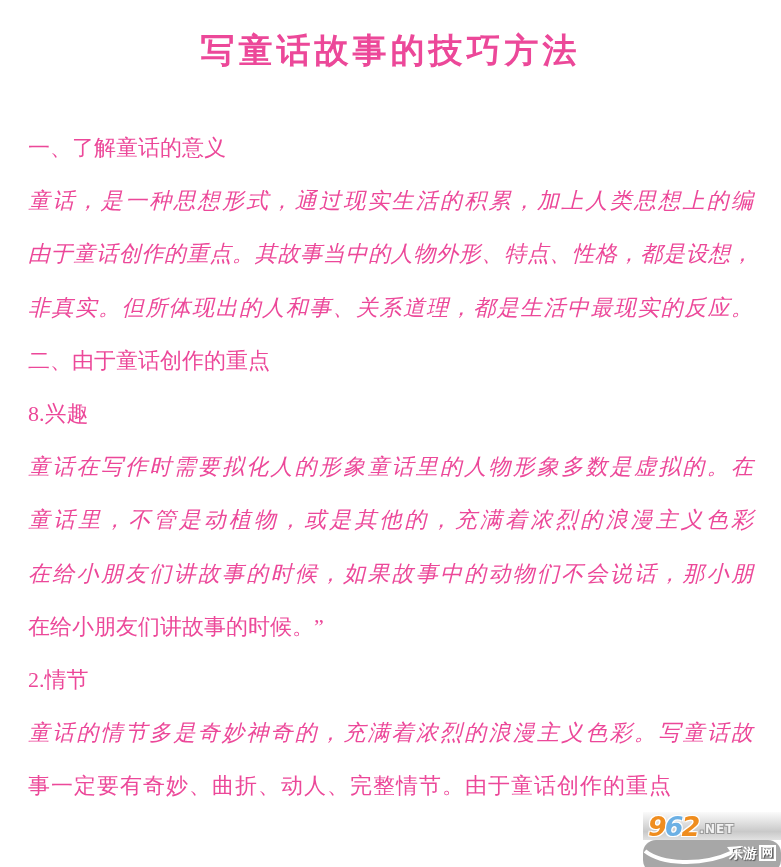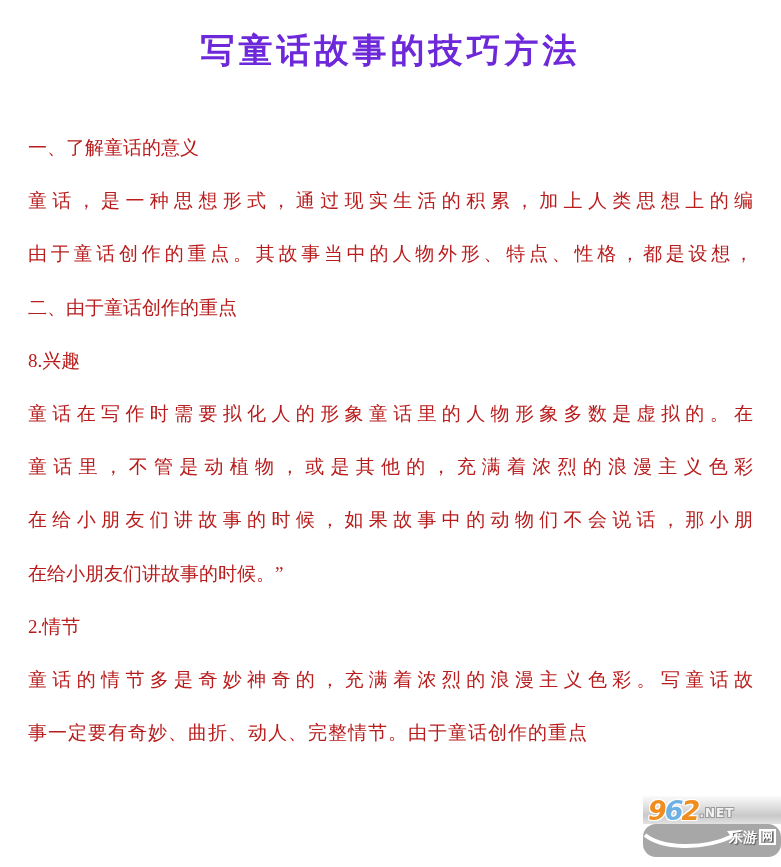--- a/index.html
+++ b/index.html
@@ -16,45 +16,46 @@
     font-family: "Liberation Serif", "DejaVu Serif", serif;
     color: #000000;
   }
   .title {
     margin: 28px 0 0 0;
     line-height: 46px;
     font-size: 34px;
     font-weight: bold;
     text-align: center;
     letter-spacing: 4px;
-    color: #6d28d9;
+    color: #ec4899;
   }
   .body {
     margin: 47px 28px 0 28px;
   }
   .line {
     height: 53.2px;
     line-height: 53.2px;
-    font-size: 19px;
+    font-size: 22px;
     white-space: nowrap;
-    color: #b91c1c;
+    color: #ec4899;
   }
   .line.justify {
     white-space: normal;
     text-align: justify;
     text-align-last: justify;
+    font-style: italic;
   }
   .line.tail {
     letter-spacing: 1px;
   }
   
   .watermark {
     position: absolute;
     right: 0;
-    bottom: 16px;
+    bottom: 0;
     width: 138px;
     height: 55px;
   }
   .wm-top {
     height: 28px;
     background: linear-gradient(180deg, #fbfbfb 0%, #c9c9c9 70%, #e2e2e2 100%);
     display: flex;
     align-items: center;
     padding-left: 5px;
     box-sizing: border-box;
@@ -119,20 +120,21 @@
 <body>
 
 <div class="page">
 
   <h1 class="title">写童话故事的技巧方法</h1>
 
   <div class="body">
     <div class="line">一、了解童话的意义</div>
     <div class="line justify">童话，是一种思想形式，通过现实生活的积累，加上人类思想上的编</div>
     <div class="line justify">由于童话创作的重点。其故事当中的人物外形、特点、性格，都是设想，</div>
+    <div class="line justify">非真实。但所体现出的人和事、关系道理，都是生活中最现实的反应。</div>
     <div class="line">二、由于童话创作的重点</div>
     <div class="line">8.兴趣</div>
     <div class="line justify">童话在写作时需要拟化人的形象童话里的人物形象多数是虚拟的。在</div>
     <div class="line justify">童话里，不管是动植物，或是其他的，充满着浓烈的浪漫主义色彩</div>
     <div class="line justify">在给小朋友们讲故事的时候，如果故事中的动物们不会说话，那小朋</div>
     <div class="line">在给小朋友们讲故事的时候。”</div>
     <div class="line">2.情节</div>
     <div class="line justify">童话的情节多是奇妙神奇的，充满着浓烈的浪漫主义色彩。写童话故</div>
     <div class="line tail">事一定要有奇妙、曲折、动人、完整情节。由于童话创作的重点</div>
   </div>

